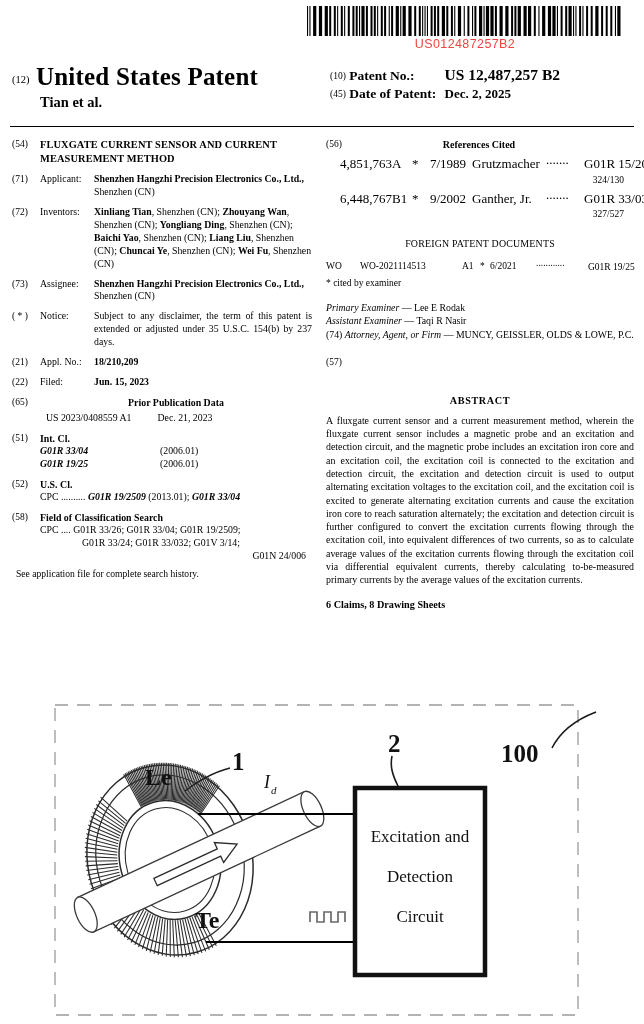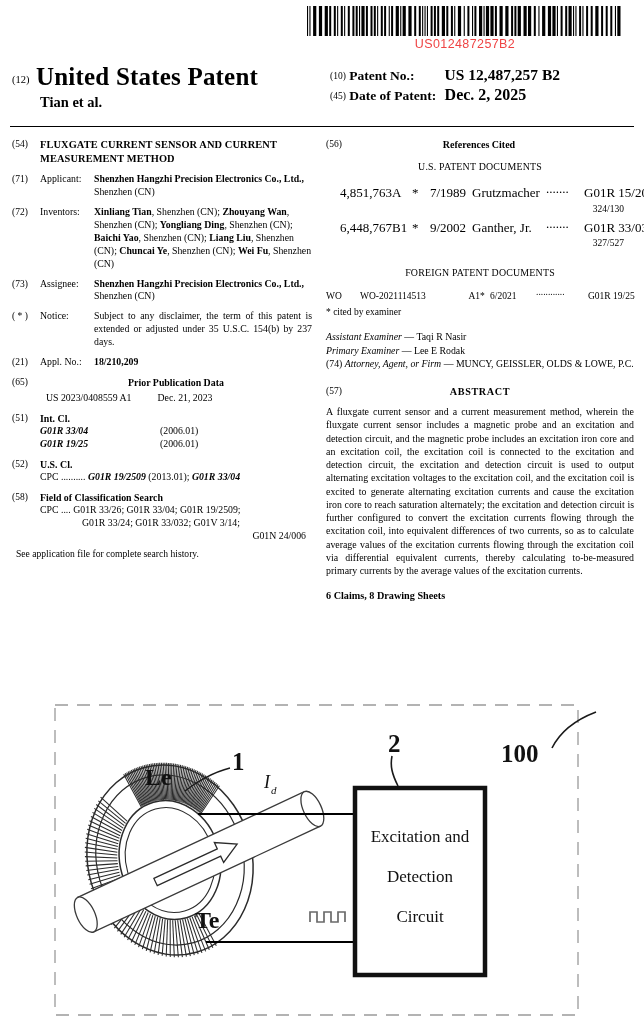--- a/index.html
+++ b/index.html
@@ -89,21 +89,21 @@
     font-weight: bold;
     white-space: nowrap;
   }
   .tag-sm {
     font-size: 9.5px;
     font-weight: normal;
     vertical-align: 1px;
   }
   .pn-label { display: inline-block; width: 92px; }
   .pn-value { font-size: 15.5px; }
-  .pn-value2 { font-size: 16px; }
+  .pn-value2 { font-size: 13px; }
 
   .rule-top {
     position: absolute;
     left: 10px;
     top: 126px;
     width: 624px;
     height: 1px;
     background: #000;
   }
 
@@ -197,39 +197,39 @@
   .ref-kind { display: inline-block; width: 20px; }
   .ref-star { display: inline-block; width: 10px; }
   .ref-date { display: inline-block; width: 44px; text-align: right; }
   .ref-name { display: inline-block; width: 74px; padding-left: 6px; }
   .ref-dots { display: inline-block; width: 38px; overflow: hidden; }
   .ref-class { display: inline-block; }
 
   .wo-row { font-size: 9.5px; white-space: nowrap; }
   .wo-cc { display: inline-block; width: 34px; }
   .wo-no { display: inline-block; width: 102px; }
-  .wo-kind { display: inline-block; width: 18px; text-align: right; }
+  .wo-kind { display: inline-block; width: 18px; }
   .wo-star { display: inline-block; width: 10px; }
   .wo-date { display: inline-block; width: 46px; }
   .wo-dots { display: inline-block; width: 52px; overflow: hidden; }
 
   .cited-by { font-size: 9.5px; margin-top: 4px; }
 
   .examiner { font-size: 9.8px; margin-bottom: 1px; }
   .attorney { font-size: 9.8px; }
 
   .abs-head {
     font-weight: bold;
     font-size: 10.2px;
     text-align: center;
     letter-spacing: 0.6px;
   }
   .abs-row { display: flex; margin-top: 14px; margin-bottom: 6px; }
   .abs-row .fld-num { width: 28px; flex: 0 0 28px; }
-  .abs-row .abs-head-wrap { flex: 1 1 auto; text-align: center; padding-right: 28px; }
+  .abs-row .abs-head-wrap { flex: 1 1 auto; text-align: center; padding-right: 28px; margin-top: 38px; }
 
   .abstract-body {
     font-size: 9.9px;
     line-height: 1.34;
     text-align: justify;
     text-justify: inter-word;
   }
   .claims-line {
     font-weight: bold;
     font-size: 10.2px;
@@ -391,20 +391,25 @@
       <div class="fld-label">Notice:</div>
       <div class="fld-body just">Subject to any disclaimer, the term of this patent is extended or adjusted under 35 U.S.C. 154(b) by 237 days.</div>
     </div>
 
     <div class="fld">
       <div class="fld-num">(21)</div>
       <div class="fld-label">Appl. No.:</div>
       <div class="fld-body b">18/210,209</div>
     </div>
 
+    <div class="fld">
+      <div class="fld-num">(22)</div>
+      <div class="fld-label">Filed:</div>
+      <div class="fld-body b">Jun. 15, 2023</div>
+    </div>
 
     <div class="fld">
       <div class="fld-num">(65)</div>
       <div class="fld-body">
         <div class="ppd-head">Prior Publication Data</div>
         <div class="ppd-line">
           <span>US 2023/0408559 A1</span><span class="gap"></span><span>Dec. 21, 2023</span>
         </div>
       </div>
     </div>
@@ -452,43 +457,42 @@
     <div style="padding-left:4px;margin-top:-2px;">See application file for complete search history.</div>
   </div>
 
   <div class="col-right">
 
     <div style="display:flex;">
       <div class="fld-num">(56)</div>
       <div style="flex:1 1 auto;padding-right:30px;" class="refs-head">References Cited</div>
     </div>
 
-    <div class="refs-sub">U.S. PATENT DOCUMENTS</div>
 
     <div id="us-docs">
         <div class="ref-row"><span class="ref-num">4,851,763</span><span class="ref-kind"> A</span><span class="ref-star">*</span><span class="ref-date">7/1989</span><span class="ref-name">Grutzmacher</span><span class="ref-dots">.......</span><span class="ref-class"> G01R 15/207</span></div>
         <div class="ref-cont">324/130</div>
         <div class="ref-row"><span class="ref-num">6,448,767</span><span class="ref-kind"> B1</span><span class="ref-star">*</span><span class="ref-date">9/2002</span><span class="ref-name">Ganther, Jr.</span><span class="ref-dots">.......</span><span class="ref-class"> G01R 33/0356</span></div>
         <div class="ref-cont">327/527</div>
       </div>
 
     <div class="refs-sub" style="margin-top:16px;">FOREIGN PATENT DOCUMENTS</div>
 
     <div id="foreign-docs">
         <div class="wo-row"><span class="wo-cc">WO</span><span class="wo-no">WO-2021114513</span><span class="wo-kind">A1</span><span class="wo-star">*</span><span class="wo-date">6/2021</span><span class="wo-dots">............</span><span>G01R 19/25</span></div>
       </div>
 
     <div class="cited-by">* cited by examiner</div>
 
     <div style="margin-top:12px;">
       <div class="examiner">
+        <span class="i">Primary Examiner</span><span> — Lee E Rodak</span>
+      </div>
+      <div class="examiner">
         <span class="i">Assistant Examiner</span><span> — Taqi R Nasir</span>
-      </div>
-      <div class="examiner">
-        <span class="i">Primary Examiner</span><span> — Lee E Rodak</span>
       </div>
       <div class="attorney">
         <span>(74)</span>
         <span class="i">Attorney, Agent, or Firm</span><span> — MUNCY, GEISSLER, OLDS &amp; LOWE, P.C.</span>
       </div>
     </div>
 
     <div class="abs-row">
       <div class="fld-num">(57)</div>
       <div class="abs-head-wrap">

